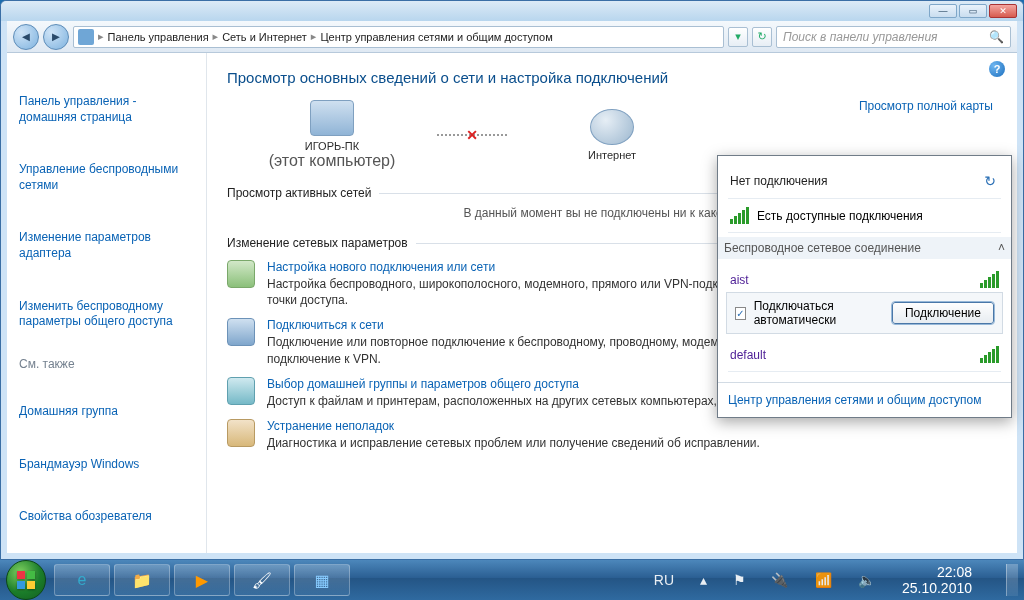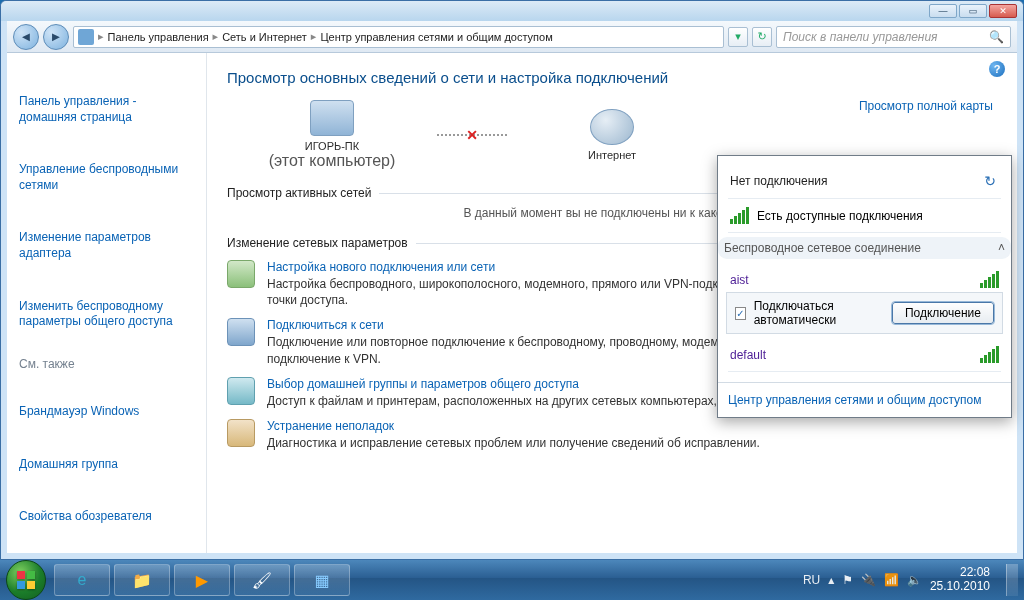--- a/index.html
+++ b/index.html
@@ -63,34 +63,34 @@
 .wrow-title { font-weight:normal;color:#222;}
 .bars { display:flex;gap:1px;align-items:flex-end;}
 .bars span{width:3px;background:#2a9b2a;}
 .bars.gray span{background:#bdbdbd;}
 .bars span:nth-child(1){height:5px;}
 .bars span:nth-child(2){height:8px;}
 .bars span:nth-child(3){height:11px;}
 .bars span:nth-child(4){height:14px;}
 .bars span:nth-child(5){height:17px;}
 .refresh { width:18px;height:18px;color:#2a6fb5;cursor:pointer;display:flex;align-items:center;justify-content:center;font-size:14px;}
-.groupbar{background:#eef3f8;color:#555;padding:4px 6px;margin:4px -10px;display:flex;justify-content:space-between;border-radius:9px;}
+.groupbar{background:#eef3f8;color:#555;padding:4px 6px;margin:4px -10px;display:flex;justify-content:space-between;}
 .netname{color:#4c1d95;cursor:pointer;}
 .subpanel{background:#f4f7fa;border:1px solid #d2dbe4;margin:4px -2px;padding:6px 8px;display:flex;align-items:center;gap:8px;}
 .chk{width:13px;height:13px;border:1px solid #888;background:#fff;display:inline-flex;align-items:center;justify-content:center;font-size:10px;color:#2a6fb5;}
 .connectbtn{margin-left:auto;background:linear-gradient(#fefefe,#e7ecf1);border:1px solid #4a77a8;outline:1px solid #97b8d8;border-radius:3px;padding:3px 12px;cursor:pointer;font-size:12px;}
 .popfoot{border-top:1px solid #d2dbe4;margin:10px -10px -10px -10px;padding:10px;color:#0a63b5;cursor:pointer;}
 
 
 .taskbar { position:absolute;left:0;right:0;bottom:0;height:40px;background:linear-gradient(#4c87bb,#2a5e92 45%,#245585 46%,#2f6aa0);display:flex;align-items:center;padding:0 6px;color:#fff;}
 .start { width:40px;height:40px;border-radius:50%;background:radial-gradient(circle at 35% 30%,#7dd05f,#1b7d2a 55%,#135d1f);border:1px solid #0c4716;display:flex;align-items:center;justify-content:center;cursor:pointer;margin-right:6px;}
 .start svg{filter:drop-shadow(0 1px 1px rgba(0,0,0,.4));}
 .tbtn{width:56px;height:32px;margin:0 2px;background:linear-gradient(rgba(255,255,255,.22),rgba(255,255,255,.05));border:1px solid rgba(255,255,255,.28);border-radius:3px;display:flex;align-items:center;justify-content:center;cursor:pointer;}
 .tbtn .glyph{font-size:16px;}
-.tray{margin-left:auto;display:flex;align-items:center;gap:8px;font-size:12px;}
+.tray{margin-left:auto;display:flex;align-items:center;gap:26px;font-size:14px;}
 .tray .clock{text-align:right;line-height:1.15;}
 .tray .ti{cursor:pointer;opacity:.9;}
 .showdesk{width:12px;height:32px;background:linear-gradient(rgba(255,255,255,.25),rgba(255,255,255,.08));border-left:1px solid rgba(255,255,255,.35);margin-left:8px;cursor:pointer;}
 </style>
 </head>
 <body>
 
 <div class="window">
   <div class="titlebar">
     <div class="winbtn">—</div>
@@ -119,22 +119,22 @@
   </div>
 
   <div class="body">
     <div class="sidebar">
       <a>Панель управления - домашняя страница</a>
       <a>Управление беспроводными сетями</a>
       <a>Изменение параметров адаптера</a>
       <a>Изменить беспроводному параметры общего доступа</a>
       <div class="filler"></div>
       <div class="seealso">См. также</div>
+      <a>Домашняя группа</a>
       <a>Брандмауэр Windows</a>
-      <a>Домашняя группа</a>
       <a>Свойства обозревателя</a>
     </div>
 
     <div class="content">
       <div class="helpicon">?</div>
       <h1>Просмотр основных сведений о сети и настройка подключений</h1>
 
       <a class="maplink">Просмотр полной карты</a>
 
       <div class="netdiag">

